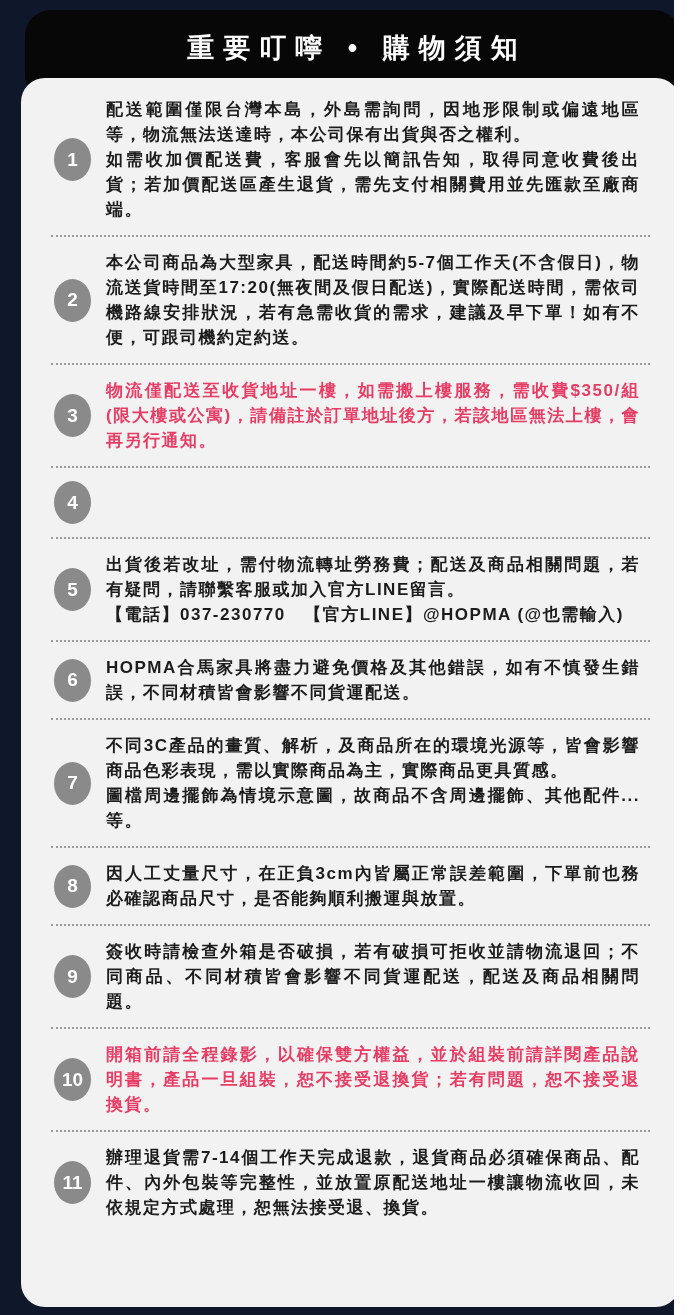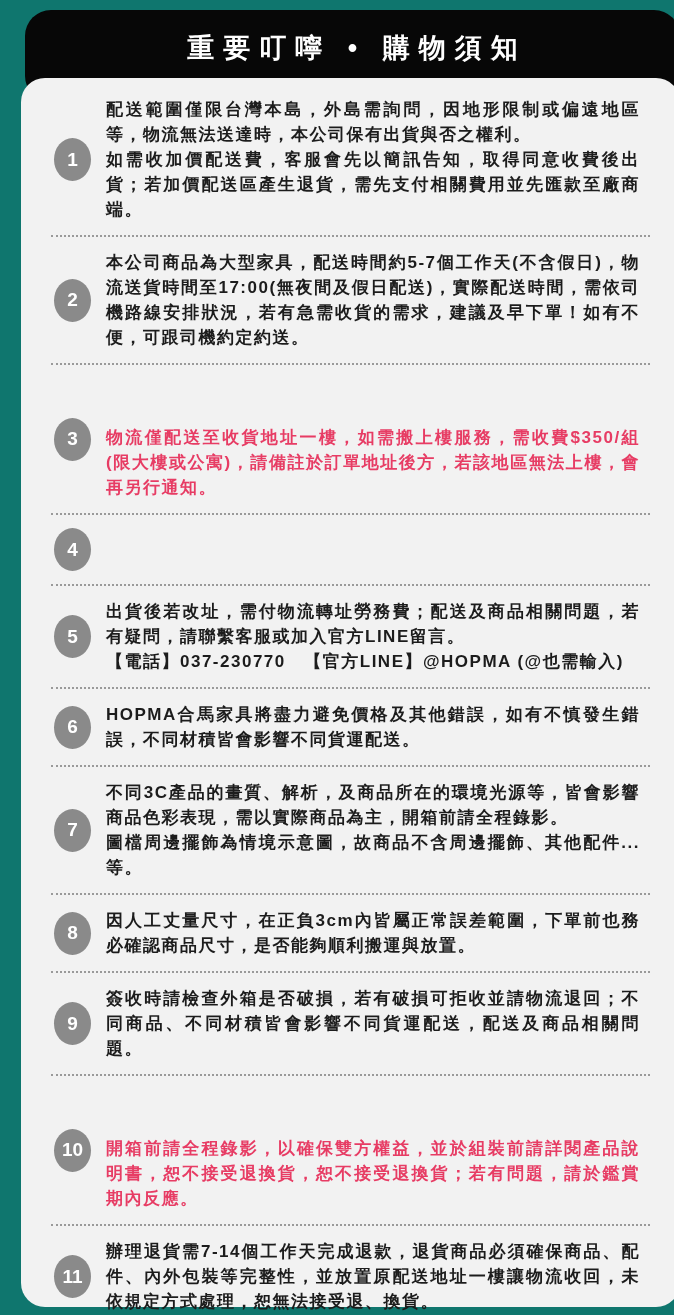--- a/index.html
+++ b/index.html
@@ -5,21 +5,21 @@
   :root{
     --header-bg:#070707;
     --panel-bg:#f2f2f2;
     --badge:#8a8a8a;
     --text:#1c1c1c;
     --accent:#e73c64;
     --sep:#9a9a9a;
   }
   html,body{margin:0;padding:0;}
   body{background:#ffffff;font-family:"Liberation Sans","DejaVu Sans",sans-serif;}
-  .page{position:relative;width:674px;height:1315px;background:#0f766e;overflow:hidden;}
+  .page{position:relative;width:674px;height:1315px;background:#0f172a;overflow:hidden;}
 
   .header{
     position:absolute;left:25px;top:10px;width:655px;height:92px;
     background:var(--header-bg);border-radius:26px;
   }
   .header-title{
     margin:0;text-align:center;color:#ffffff;
     font-size:27px;font-weight:bold;letter-spacing:9px;
     padding-top:22px;line-height:32px;
     text-indent:9px; 
@@ -49,42 +49,42 @@
   }
 
   .notice-text{
     flex:1 1 auto;
     color:var(--text);
     font-size:17px;font-weight:bold;
     line-height:25px;letter-spacing:1.5px;
     white-space:pre-line;
     text-align:justify;
   }
-  .notice.accent .notice-text{color:var(--accent);margin-top:47px;}
+  .notice.accent .notice-text{color:var(--accent);}
 </style>
 </head>
 <body>
 
 <div class="page">
 
   <div class="header">
     <h1 class="header-title">重要叮嚀 • 購物須知</h1>
   </div>
 
   <div class="panel">
 
     <div class="notice">
       <div class="badge">1</div>
       <div class="notice-text">配送範圍僅限台灣本島，外島需詢問，因地形限制或偏遠地區等，物流無法送達時，本公司保有出貨與否之權利。
 如需收加價配送費，客服會先以簡訊告知，取得同意收費後出貨；若加價配送區產生退貨，需先支付相關費用並先匯款至廠商端。</div>
     </div>
 
     <div class="notice">
       <div class="badge">2</div>
-      <div class="notice-text">本公司商品為大型家具，配送時間約5-7個工作天(不含假日)，物流送貨時間至17:00(無夜間及假日配送)，實際配送時間，需依司機路線安排狀況，若有急需收貨的需求，建議及早下單！如有不便，可跟司機約定約送。</div>
+      <div class="notice-text">本公司商品為大型家具，配送時間約5-7個工作天(不含假日)，物流送貨時間至17:20(無夜間及假日配送)，實際配送時間，需依司機路線安排狀況，若有急需收貨的需求，建議及早下單！如有不便，可跟司機約定約送。</div>
     </div>
 
     <div class="notice accent">
       <div class="badge">3</div>
       <div class="notice-text">物流僅配送至收貨地址一樓，如需搬上樓服務，需收費$350/組(限大樓或公寓)，請備註於訂單地址後方，若該地區無法上樓，會再另行通知。</div>
     </div>
 
     <div class="notice">
       <div class="badge">4</div>
     </div>
@@ -95,37 +95,37 @@
 【電話】037-230770　【官方LINE】@HOPMA (@也需輸入)</div>
     </div>
 
     <div class="notice">
       <div class="badge">6</div>
       <div class="notice-text">HOPMA合馬家具將盡力避免價格及其他錯誤，如有不慎發生錯誤，不同材積皆會影響不同貨運配送。</div>
     </div>
 
     <div class="notice">
       <div class="badge">7</div>
-      <div class="notice-text">不同3C產品的畫質、解析，及商品所在的環境光源等，皆會影響商品色彩表現，需以實際商品為主，開箱前請全程錄影。
+      <div class="notice-text">不同3C產品的畫質、解析，及商品所在的環境光源等，皆會影響商品色彩表現，需以實際商品為主，實際商品更具質感。
 圖檔周邊擺飾為情境示意圖，故商品不含周邊擺飾、其他配件...等。</div>
     </div>
 
     <div class="notice">
       <div class="badge">8</div>
       <div class="notice-text">因人工丈量尺寸，在正負3cm內皆屬正常誤差範圍，下單前也務必確認商品尺寸，是否能夠順利搬運與放置。</div>
     </div>
 
     <div class="notice">
       <div class="badge">9</div>
       <div class="notice-text">簽收時請檢查外箱是否破損，若有破損可拒收並請物流退回；不同商品、不同材積皆會影響不同貨運配送，配送及商品相關問題。</div>
     </div>
 
     <div class="notice accent">
       <div class="badge">10</div>
-      <div class="notice-text">開箱前請全程錄影，以確保雙方權益，並於組裝前請詳閱產品說明書，恕不接受退換貨，恕不接受退換貨；若有問題，請於鑑賞期內反應。</div>
+      <div class="notice-text">開箱前請全程錄影，以確保雙方權益，並於組裝前請詳閱產品說明書，產品一旦組裝，恕不接受退換貨；若有問題，恕不接受退換貨。</div>
     </div>
 
     <div class="notice">
       <div class="badge">11</div>
       <div class="notice-text">辦理退貨需7-14個工作天完成退款，退貨商品必須確保商品、配件、內外包裝等完整性，並放置原配送地址一樓讓物流收回，未依規定方式處理，恕無法接受退、換貨。</div>
     </div>
 
   </div>
 </div>
 

